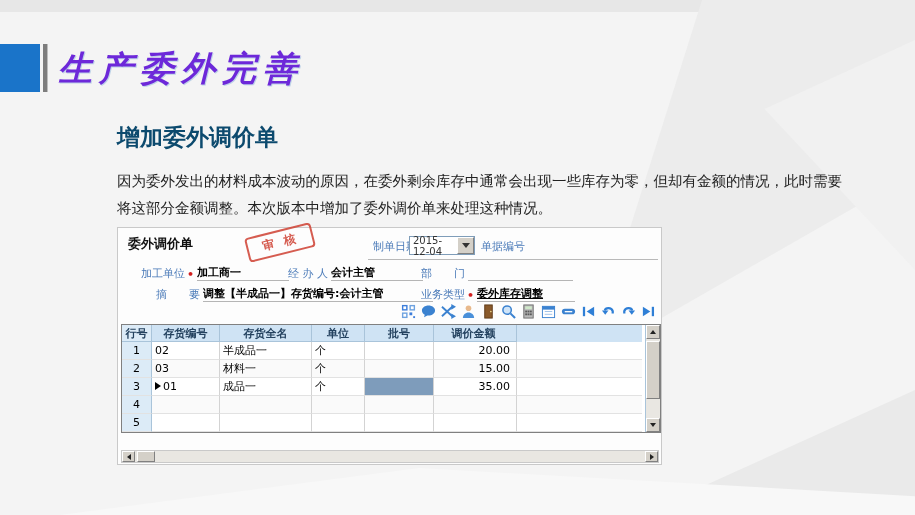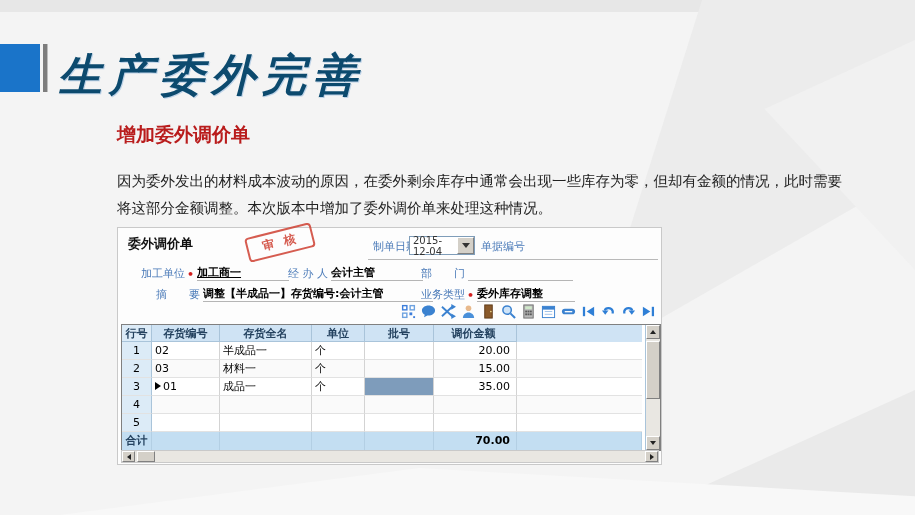--- a/index.html
+++ b/index.html
@@ -13,24 +13,24 @@
          clip-path:polygon(40% 0,100% 0,100% 48%,8% 100%);}
   .f-tr2{left:700px;top:40px;width:215px;height:230px;background:#f1f1f1;
          clip-path:polygon(30% 30%,100% 0,100% 100%);}
   .f-br1{left:640px;top:390px;width:275px;height:125px;background:#eaeaea;
          clip-path:polygon(35% 65%,100% 0,100% 100%,0 100%);}
   .f-bl1{left:60px;top:468px;width:855px;height:47px;background:#f8f8f8;
          clip-path:polygon(0 100%,42% 0,100% 60%,100% 100%);}
   
   .title-square{position:absolute;left:0;top:44px;width:40px;height:48px;background:#1a74c9;}
   .title-bar{position:absolute;left:43px;top:44px;width:4px;height:48px;background:#7d7d7d;border-right:1px solid #bdbdbd;}
-  .slide-title{position:absolute;left:58px;top:46px;font-size:44px;font-weight:bold;
-               font-style:italic;letter-spacing:7px;color:#0c4a6e;
+  .slide-title{position:absolute;left:58px;top:46px;font-size:34px;font-weight:bold;
+               font-style:italic;letter-spacing:7px;color:#6d28d9;
                text-shadow:1px 1px 0 rgba(26,111,196,.25);}
-  .slide-heading{position:absolute;left:117px;top:122px;font-size:19px;font-weight:bold;color:#b91c1c;}
+  .slide-heading{position:absolute;left:117px;top:122px;font-size:23px;font-weight:bold;color:#0c4a6e;}
   .slide-body{position:absolute;left:117px;top:168px;width:737px;font-size:14.5px;
               line-height:1.85;color:#222;}
   
   .panel{position:absolute;left:117px;top:227px;width:543px;height:236px;
          background:#fdfdfd;border:1px solid #c9c9c9;font-size:11px;color:#000;}
   .form-title{position:absolute;left:10px;top:7px;font-size:13px;font-weight:bold;color:#111;}
   .stamp{position:absolute;left:128px;top:2px;transform:rotate(-14deg);
          border:2px solid #cf4133;border-radius:4px;color:#cf4133;
          font-weight:bold;font-size:12px;letter-spacing:10px;
          padding:2px 6px 2px 14px;opacity:.85;}
@@ -117,38 +117,38 @@
     <span class="combo-btn">
         <span class="tri-down"></span>
       </span>
   </div>
   <span class="blue-label hdr-docno-label">单据编号</span>
   <div class="hdr-rule"></div>
 
   <div class="field" style="left:23px;top:38px;">
     <span class="lbl blue-label">加工单位</span>
     <span class="req">•</span>
-    <span class="val" style="width:92px;text-decoration:underline;">加工商一</span>
+    <span class="val" style="width:92px;">加工商一</span>
   </div>
   <div class="field" style="left:170px;top:38px;">
     <span class="lbl blue-label">经 办 人</span>
     <span class="val" style="width:92px;">会计主管</span>
   </div>
   <div class="field" style="left:303px;top:38px;text-align:center;">
     <span class="lbl blue-label">部　　门</span>
     <span class="val" style="width:105px;"></span>
   </div>
   <div class="field" style="left:38px;top:59px;">
     <span class="lbl blue-label">摘　　要</span>
     <span class="val" style="width:230px;">调整【半成品一】存货编号:会计主管</span>
   </div>
   <div class="field" style="left:303px;top:59px;align-items:flex-end;">
     <span class="lbl blue-label">业务类型</span>
     <span class="req">•</span>
-    <span class="val" style="width:98px;">委外库存调整</span>
+    <span class="val" style="width:98px;text-decoration:underline;">委外库存调整</span>
   </div>
 
   <div class="toolbar">
     <span class="tbi">
         <svg viewBox="0 0 16 16">
           <g fill="#3d7edb">
             <rect x="1" y="1" width="6" height="6"></rect>
             <rect x="9" y="1" width="6" height="6" fill="#6fa3e0"></rect>
             <rect x="1" y="9" width="6" height="6" fill="#6fa3e0"></rect>
             <rect x="9" y="9" width="3" height="3"></rect>
@@ -296,29 +296,20 @@
         <div class="gcell c5"></div>
         <div class="gcell c6"></div>
       </div>
       <div class="grow">
         <div class="gcell c0">5</div>
         <div class="gcell c1"></div>
         <div class="gcell c2"></div>
         <div class="gcell c3"></div>
         <div class="gcell c4"></div>
         <div class="gcell c5"></div>
-        <div class="gcell c6"></div>
-      </div>
-      <div class="grow total">
-        <div class="gcell c0">合计</div>
-        <div class="gcell c1"></div>
-        <div class="gcell c2"></div>
-        <div class="gcell c3"></div>
-        <div class="gcell c4"></div>
-        <div class="gcell c5">70.00</div>
         <div class="gcell c6"></div>
       </div>
     </div>
     <div class="vscroll">
       <span class="sbtn">
           <span class="t-up"></span>
         </span>
       <span class="vthumb"></span>
       <span class="sbtn">
           <span class="t-down"></span>

